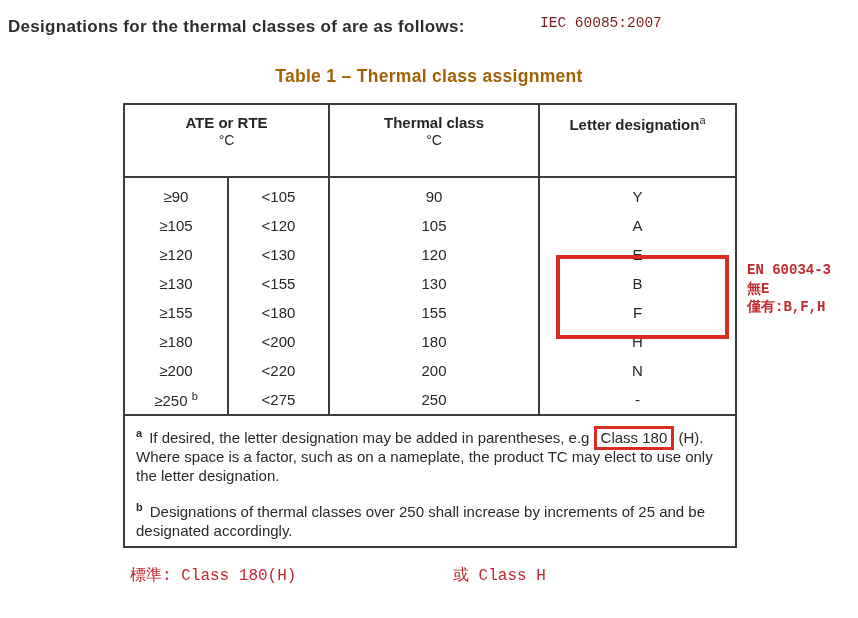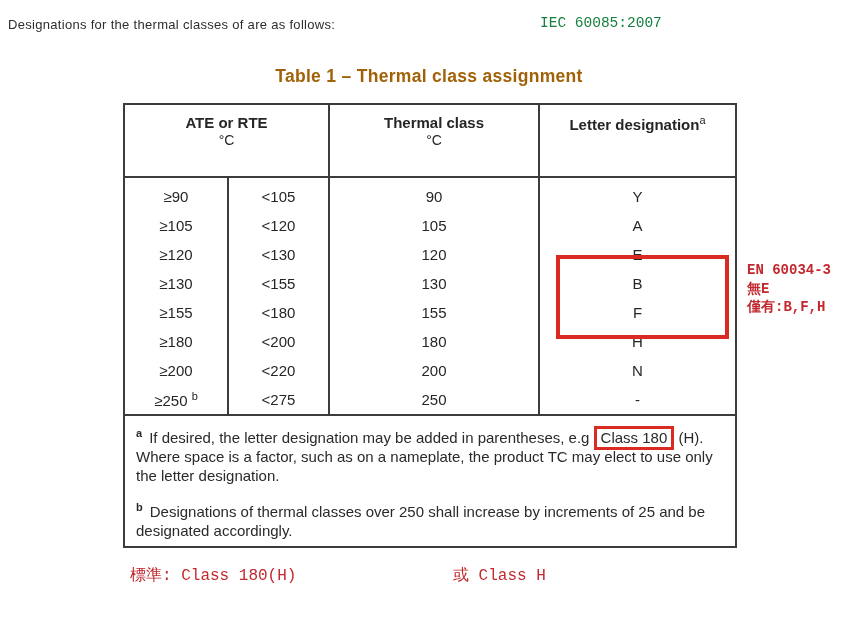--- a/index.html
+++ b/index.html
@@ -12,31 +12,32 @@
     height: 618px;
     position: relative;
     font-family: "Liberation Sans", sans-serif;
     color: #2b2b2b;
     overflow: hidden;
   }
   .intro {
     position: absolute;
     left: 8px;
     top: 17px;
-    font-size: 13px;
+    font-size: 17px;
     letter-spacing: 0.3px;
     color: #2e2e2e;
+    font-weight: bold;
   }
   .standard-ref {
     position: absolute;
     left: 540px;
     top: 15px;
     font-family: "Liberation Mono", monospace;
     font-size: 14.5px;
-    color: #15803d;
+    color: #7f1d1d;
   }
   .table-title {
     position: absolute;
     left: 123px;
     top: 66px;
     width: 612px;
     text-align: center;
     font-size: 17.5px;
     font-weight: bold;
     letter-spacing: 0.3px;

